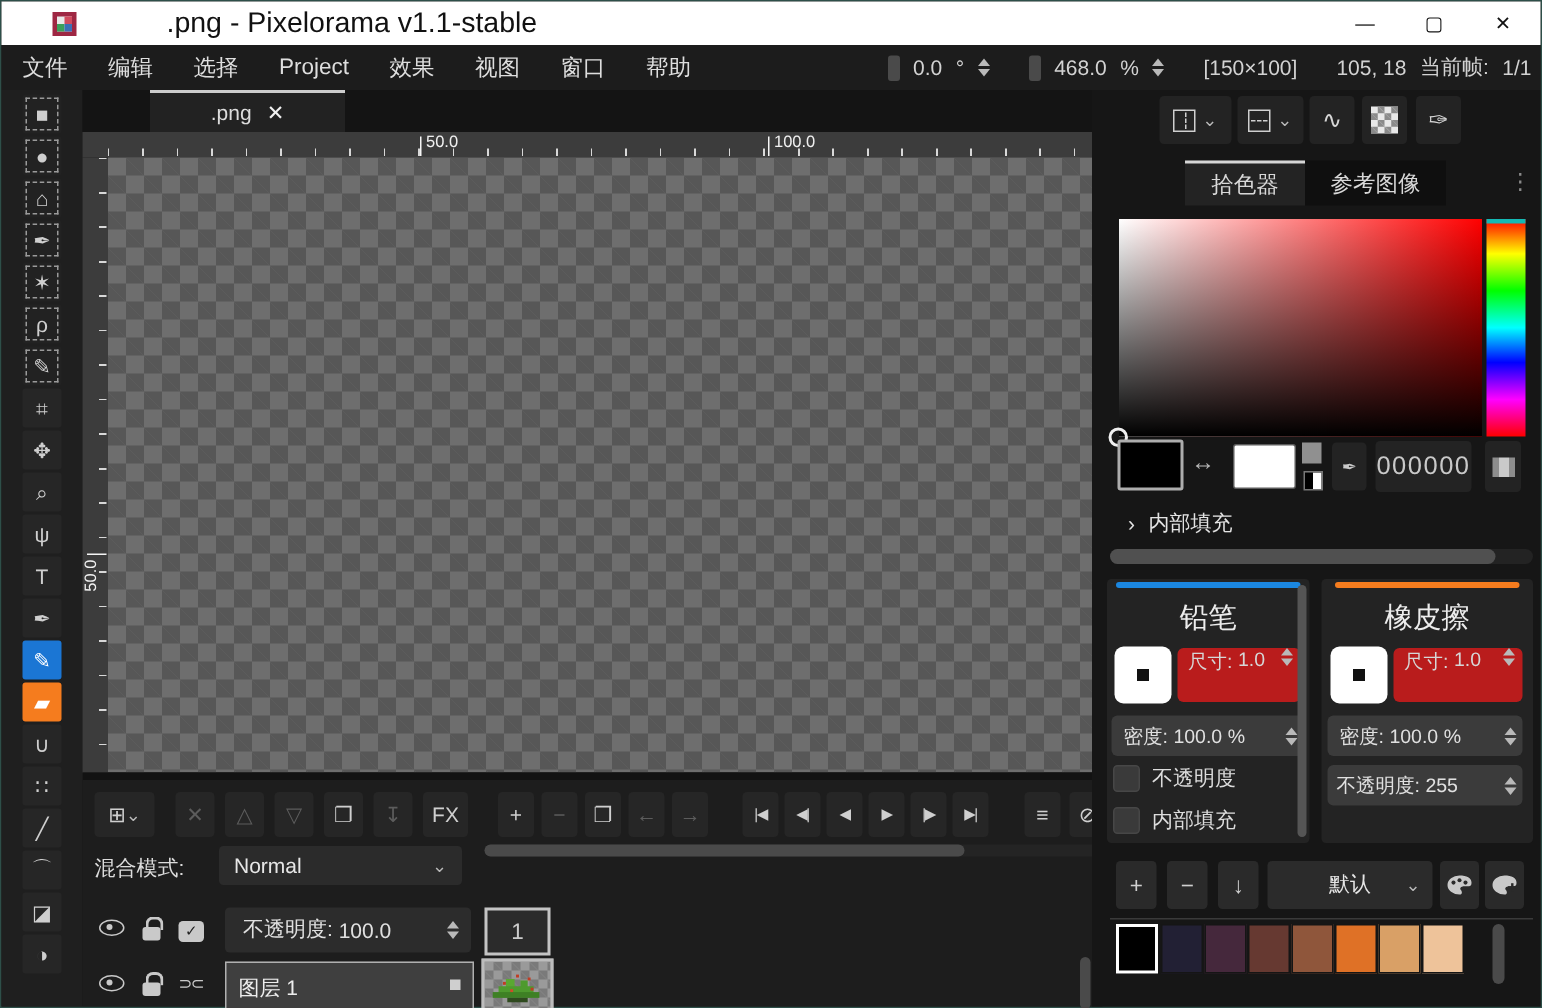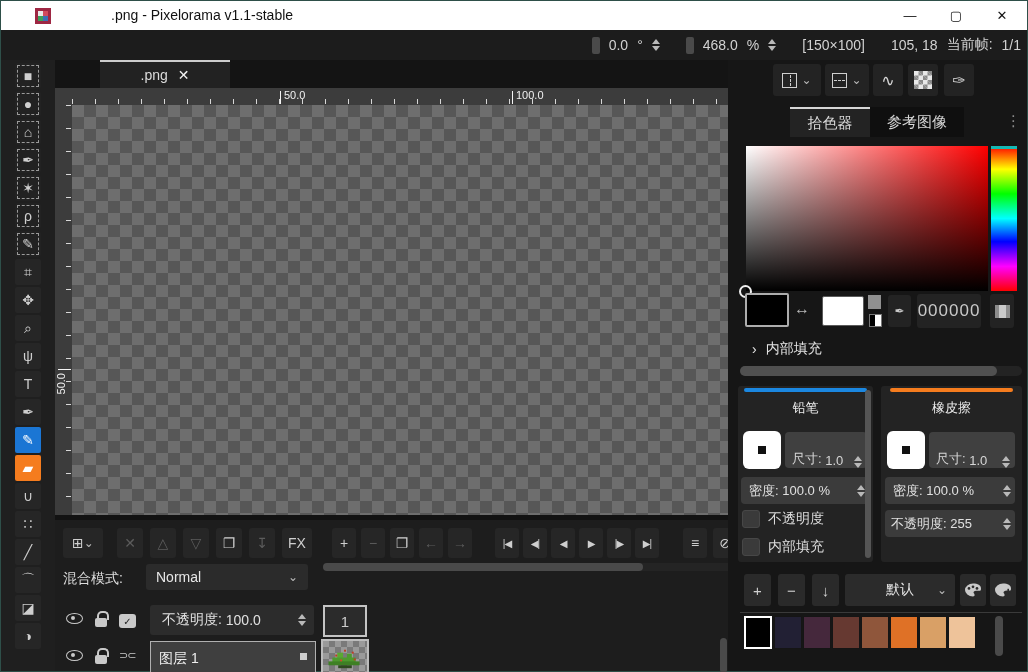--- a/index.html
+++ b/index.html
@@ -5,21 +5,21 @@
   * { margin:0; padding:0; box-sizing:border-box; }
   html,body { width:1028px; height:672px; background:#161616; overflow:hidden;
     font-family:"Liberation Sans","DejaVu Sans",sans-serif; }
   .win { position:relative; width:1028px; height:672px; background:#161616;
     box-shadow: inset 0 0 0 1px #2e4f49; }
   .abs { position:absolute; }
 
   
   .titlebar { position:absolute; left:1px; top:1px; width:1026px; height:29px; background:#ffffff; }
   .title-text { position:absolute; left:110px; top:0; height:37px; line-height:29px;
-    font-size:14px; color:#111; }
+    font-size:19px; color:#111; }
   .win-btns { position:absolute; right:2px; top:0; height:29px; display:flex; }
   .win-btn { width:46px; height:29px; display:flex; align-items:center; justify-content:center;
     color:#111; font-size:13px; }
 
   
   .menubar { position:absolute; left:1px; top:30px; width:1026px; height:30px; background:#1c1c1c;
     display:flex; align-items:center; }
   .menu-items { display:flex; gap:27px; padding-left:14px; }
   .menu-item { color:#dedede; font-size:15px; white-space:nowrap; }
   .stats { position:absolute; right:6px; top:0; height:30px; display:flex; align-items:center;
@@ -139,26 +139,26 @@
   .expander { position:absolute; left:24px; top:280px; display:flex; gap:9px; align-items:center;
     color:#e3e3e3; font-size:14px; }
   .hscroll { position:absolute; left:12px; top:306px; width:282px; height:10px; background:#232323;
     border-radius:5px; }
   .hscroll .thumb { position:absolute; left:0; top:0; width:257px; height:10px; background:#505050;
     border-radius:5px; }
 
   .tool-panel { position:absolute; top:326px; height:176px; background:#232323; border-radius:3px; }
   .accent-bar { position:absolute; top:2px; height:4px; border-radius:2px; }
   .tp-title { position:absolute; top:13px; left:0; right:0; text-align:center; color:#ececec;
-    font-size:13px; }
+    font-size:19px; }
   .brush-btn { position:absolute; top:45px; width:38px; height:38px; background:#fff; border-radius:6px; }
   .brush-btn::after { content:""; position:absolute; left:15px; top:15px; width:8px; height:8px;
     background:#111; }
-  .tp-spin { position:absolute; top:46px; height:36px; background:#404040; border-radius:4px;
-    color:#d6d6d6; font-size:13px; display:flex; align-items:flex-end; }
+  .tp-spin { position:absolute; top:46px; height:36px; background:#b91c1c; border-radius:4px;
+    color:#d6d6d6; font-size:13px; display:flex; align-items:flex-start; }
   .tp-slider { position:absolute; height:27px; background:#3b3b3b; border-radius:4px; color:#e0e0e0;
     font-size:13px; display:flex; align-items:center; }
   .cb-row { position:absolute; display:flex; align-items:center; gap:8px; color:#dcdcdc; font-size:14px; }
   .cb-box { width:18px; height:18px; background:#3a3a3a; border:1px solid #474747; border-radius:3px; }
   .vscroll-mini { position:absolute; width:6px; border-radius:3px; background:#555; }
 
   .pal-btn { position:absolute; top:514px; height:32px; background:#2a2a2a; border-radius:3px;
     color:#cfcfcf; font-size:15px; display:flex; align-items:center; justify-content:center; }
   .pal-divider { position:absolute; left:12px; top:552px; width:282px; height:1px; background:#3a3a3a; }
   .pal-swatch { position:absolute; top:556px; width:28px; height:33px; }
@@ -186,20 +186,30 @@
       <div class="win-btn">
           <span>▢</span>
         </div>
       <div class="win-btn">
           <span>✕</span>
         </div>
     </div>
   </div>
 
   <div class="menubar">
+    <div class="menu-items">
+      <span class="menu-item">文件</span>
+      <span class="menu-item">编辑</span>
+      <span class="menu-item">选择</span>
+      <span class="menu-item">Project</span>
+      <span class="menu-item">效果</span>
+      <span class="menu-item">视图</span>
+      <span class="menu-item">窗口</span>
+      <span class="menu-item">帮助</span>
+    </div>
     <div class="stats">
       <span class="grabber"></span>
       <span>0.0</span>
       <span>°</span>
       <span class="caret-col">
           <span class="tri-up"></span>
           <span class="tri-down"></span>
         </span>
       <span class="stat-gap"></span>
       <span class="grabber"></span>

